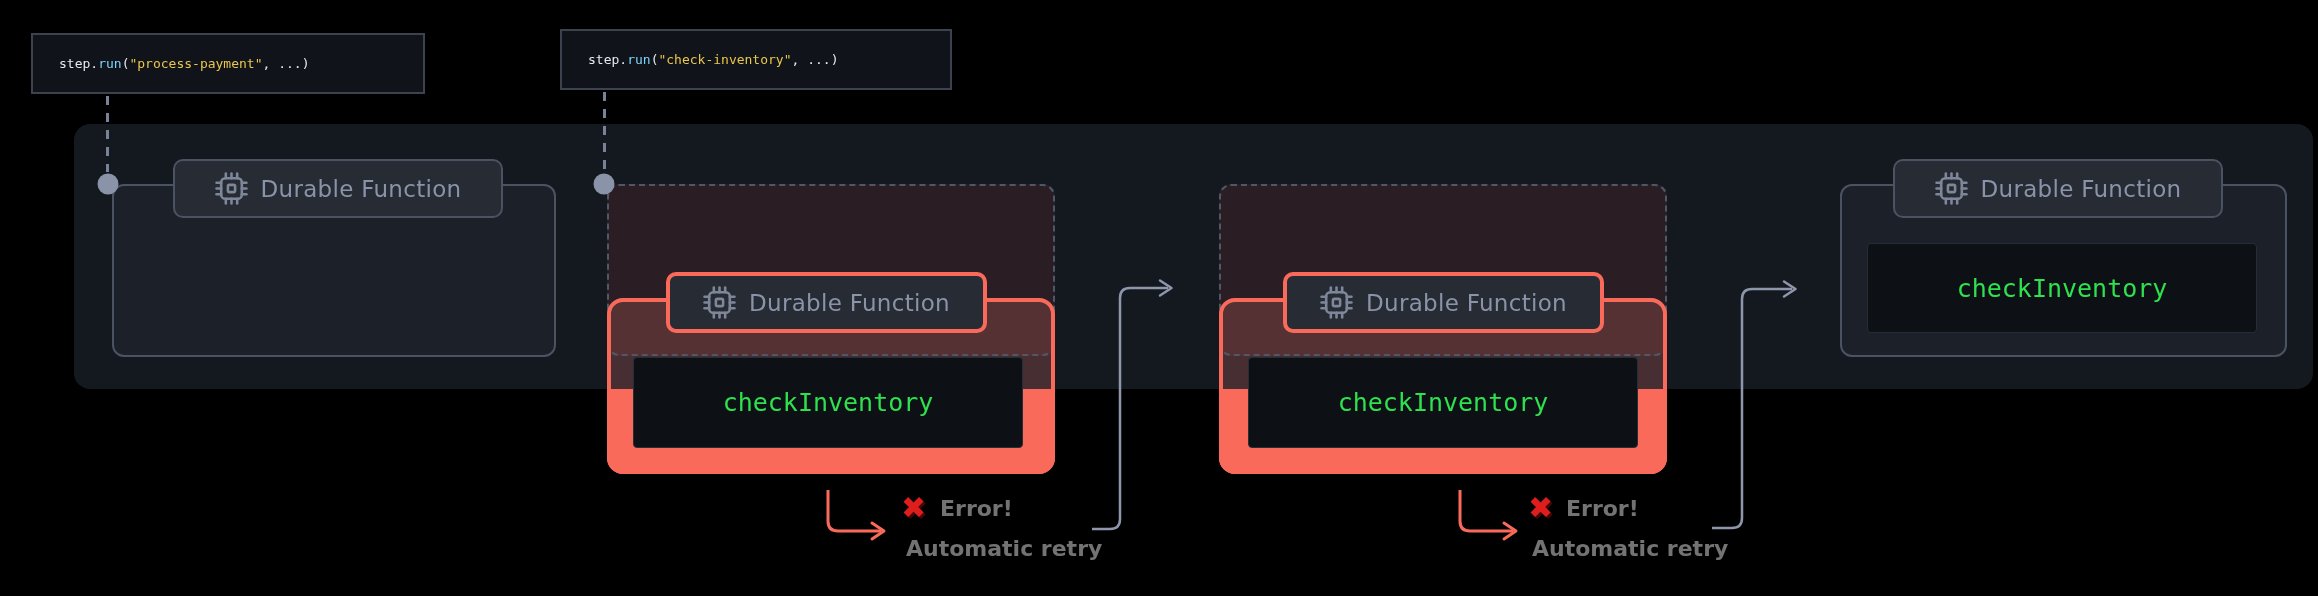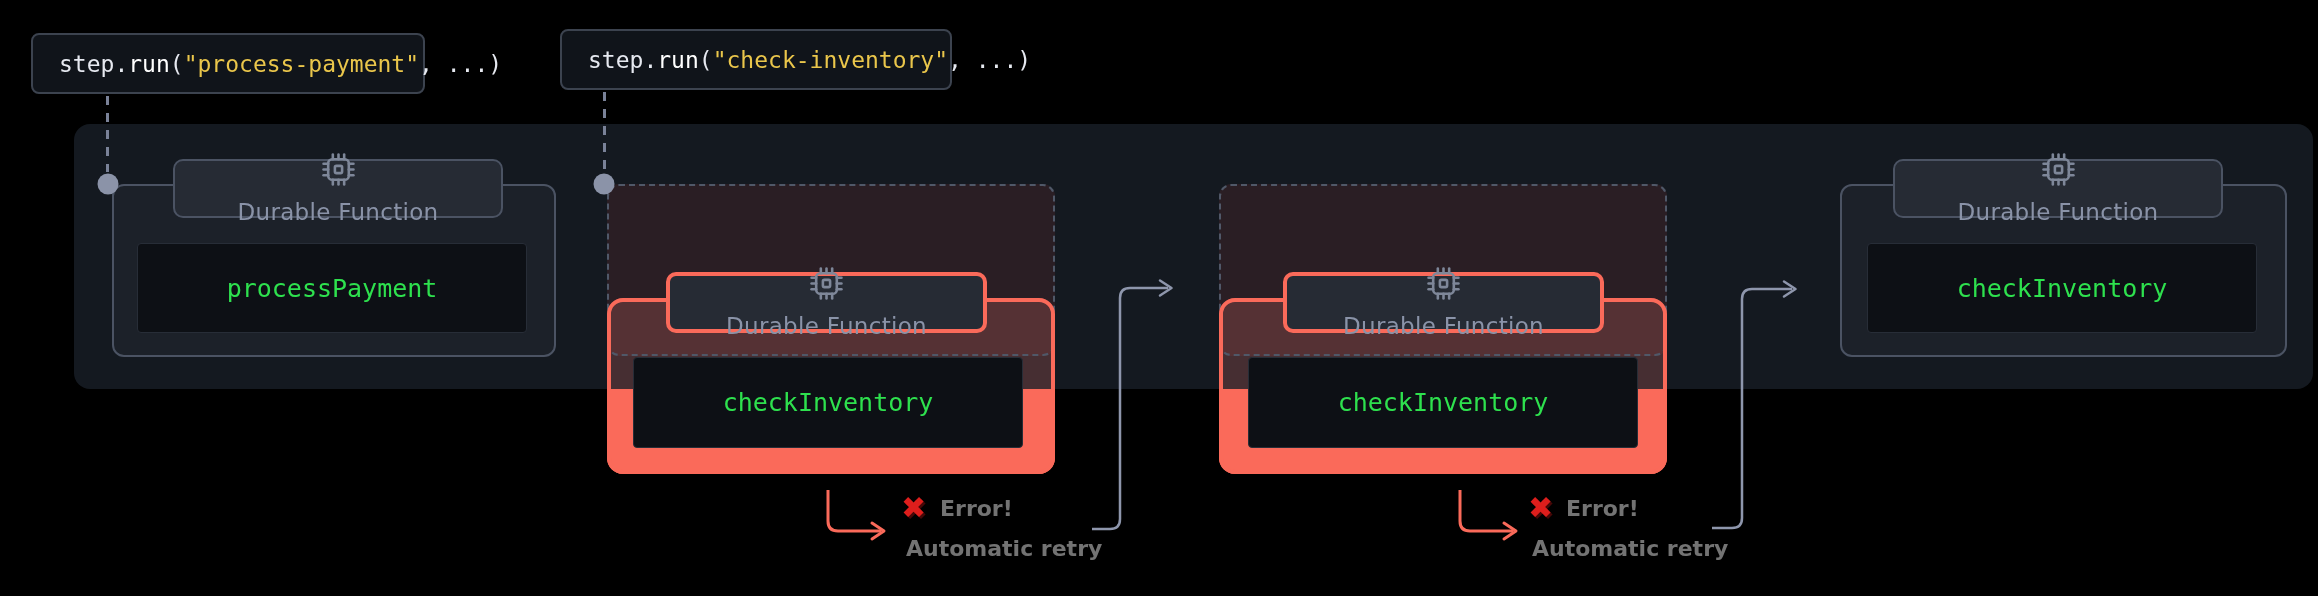--- a/index.html
+++ b/index.html
@@ -10,33 +10,33 @@
   .salmon-fill{position:absolute;z-index:1;background:#FA6A5A;border-radius:16px;}
   .container{position:absolute;z-index:2;left:74px;top:124px;width:2239px;height:265px;
              background:rgba(25,31,40,0.80);border-radius:16px;}
   .fn-card{position:absolute;z-index:3;background:#1C2129;border:2px solid #4B5363;
            border-radius:12px;box-sizing:border-box;}
   .ghost{position:absolute;z-index:4;border:2px dashed #505868;border-radius:12px;
          background:rgba(190,70,70,0.13);box-sizing:border-box;}
   .red-stroke{position:absolute;z-index:5;border:4px solid #FA6A5A;border-radius:16px;
               box-sizing:border-box;background:transparent;}
   .badge{position:absolute;z-index:6;display:flex;align-items:center;justify-content:center;
-         gap:13px;background:#262B34;border-radius:10px;box-sizing:border-box;flex-direction:column;}
+         gap:13px;background:#262B34;border-radius:10px;box-sizing:border-box;}
   .badge.gray{border:2px solid #4B5363;}
   .badge.red{border:4px solid #FA6A5A;}
   .badge .lbl{color:#8A93A8;font-size:23px;font-weight:500;letter-spacing:.3px;white-space:nowrap;}
   .codebox{position:absolute;z-index:6;background:#0D1015;border:1px solid #272D37;border-radius:4px;
            display:flex;align-items:center;justify-content:center;box-sizing:border-box;}
   .codebox .fn-name{font-family:"DejaVu Sans Mono","Liberation Mono",monospace;
                     font-size:25px;color:#2EE14E;white-space:nowrap;}
-  .code-label{position:absolute;z-index:7;background:#10141A;border:2px solid #3C434F;border-radius:8px;
+  .code-label{position:absolute;z-index:7;background:#10141A;border:2px solid #3C434F;border-radius:0;
               display:flex;align-items:center;box-sizing:border-box;padding-left:26px;
-              font-family:"DejaVu Sans Mono","Liberation Mono",monospace;font-size:23px;white-space:pre;}
+              font-family:"DejaVu Sans Mono","Liberation Mono",monospace;font-size:13px;white-space:pre;}
   .code-label .tk{color:#E6E9F0;}
-  .code-label .tk-fn{color:#ffffff;}
+  .code-label .tk-fn{color:#7dd3fc;}
   .code-label .tk-str{color:#EAC64B;}
   .overlay{position:absolute;z-index:8;left:0;top:0;pointer-events:none;}
   .err-x{position:absolute;z-index:9;color:#DE1E1C;font-size:30px;font-weight:700;line-height:1;
          text-shadow:2px 2px 0 rgba(130,12,12,.55);}
   .err-t{position:absolute;z-index:9;color:#737373;font-size:22px;font-weight:700;line-height:1.1;white-space:nowrap;}
   .chip{flex:0 0 auto;}
 </style>
 </head>
 <body>
 
@@ -59,23 +59,20 @@
       <line x1="1.5" y1="10.5" x2="6" y2="10.5"></line>
         <line x1="1.5" y1="16" x2="6" y2="16"></line>
         <line x1="1.5" y1="21.5" x2="6" y2="21.5"></line>
       <line x1="26" y1="10.5" x2="30.5" y2="10.5"></line>
         <line x1="26" y1="16" x2="30.5" y2="16"></line>
         <line x1="26" y1="21.5" x2="30.5" y2="21.5"></line>
       <rect x="6" y="6" width="20" height="20" rx="4"></rect>
         <rect x="12.5" y="12.5" width="7" height="7" rx="1.5"></rect>
     </svg>
     <span class="lbl">Durable Function</span>
-  </div>
-  <div class="codebox" style="left:137px;top:243px;width:390px;height:90px;">
-    <span class="fn-name">processPayment</span>
   </div>
 
   <div class="ghost" style="left:607px;top:184px;width:448px;height:172px;"></div>
   <div class="red-stroke" style="left:607px;top:298px;width:448px;height:176px;"></div>
   <div class="badge red" style="left:666px;top:272px;width:321px;height:61px;">
     <svg class="chip" width="33" height="33" viewBox="0 0 32 32" fill="none" stroke="#7E8799" stroke-width="2.5" stroke-linecap="round">
       <line x1="10.5" y1="1.5" x2="10.5" y2="6"></line>
         <line x1="16" y1="1.5" x2="16" y2="6"></line>
         <line x1="21.5" y1="1.5" x2="21.5" y2="6"></line>
       <line x1="10.5" y1="26" x2="10.5" y2="30.5"></line>

